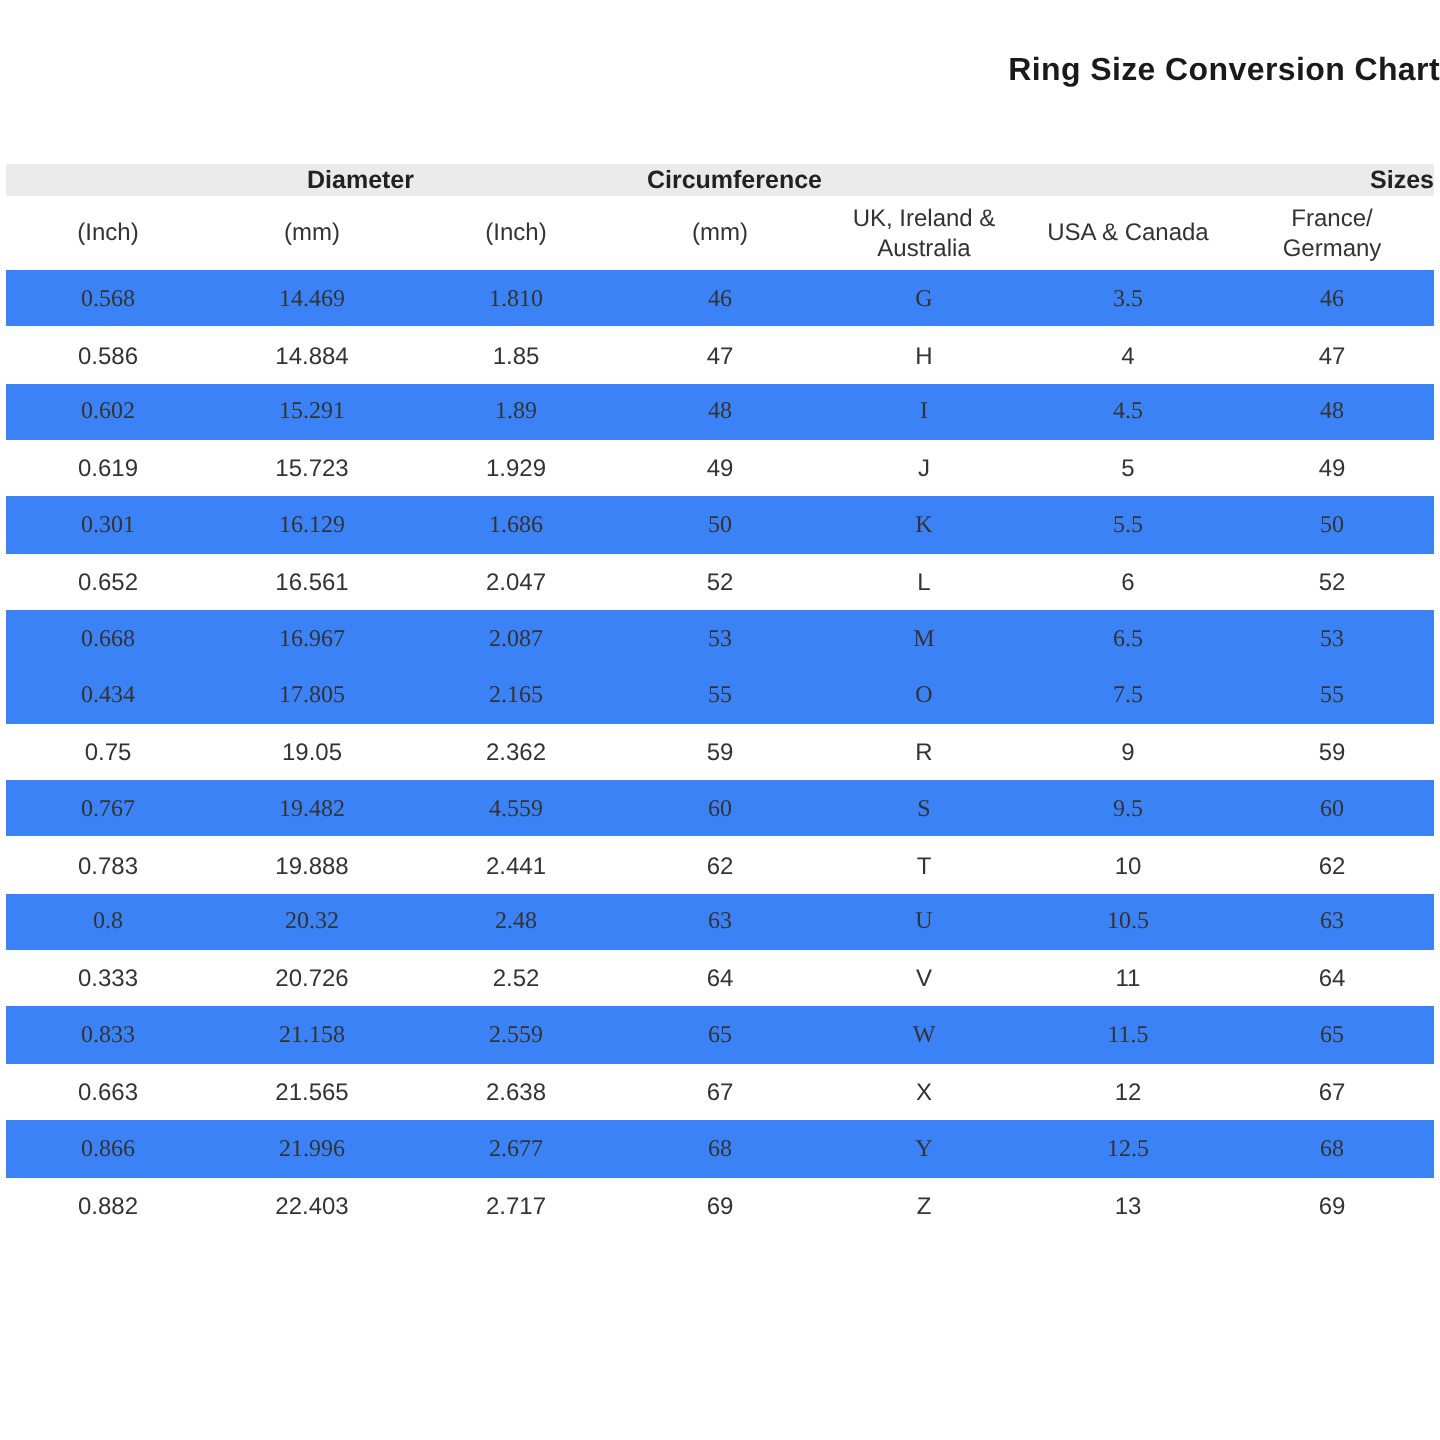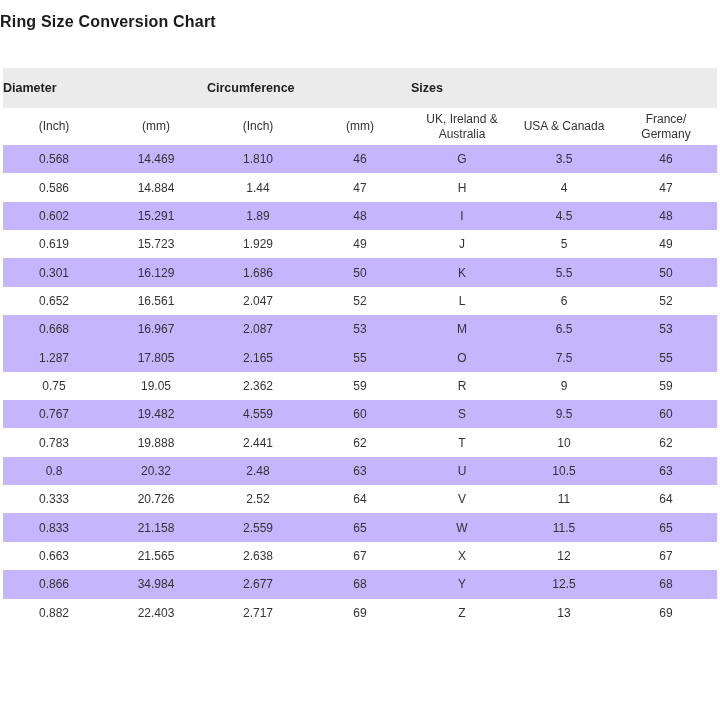--- a/index.html
+++ b/index.html
@@ -10,44 +10,44 @@
     height: 720px;
     overflow: hidden;
     font-family: "Liberation Sans", sans-serif;
   }
   .page {
     width: 720px;
     height: 720px;
     background: #ffffff;
   }
   .title {
-    padding-top: 13px;
+    padding-top: 27px;
     height: 19px;
-    text-align: left;
+    text-align: right;
     font-size: 16px;
     font-weight: bold;
     color: #1a1a1a;
     letter-spacing: 0.2px;
   }
   table.ring-table {
     width: 714px;
     margin: 36px 3px 0 3px;
     border-collapse: collapse;
     table-layout: fixed;
     font-size: 12px;
     color: #333333;
   }
   table.ring-table col { width: 14.2857%; }
   thead tr.group-row th {
     background: #ebebeb;
-    height: 40px;
+    height: 16px;
     font-size: 12.5px;
     font-weight: bold;
     color: #222222;
-    text-align: left;
+    text-align: right;
     vertical-align: middle;
     padding: 0;
   }
   thead tr.sub-row th {
     background: #ffffff;
     height: 37px;
     font-size: 12px;
     font-weight: normal;
     color: #333333;
     text-align: center;
@@ -56,21 +56,21 @@
     padding: 0 6px;
   }
   tbody td {
     height: 28.35px;
     text-align: center;
     vertical-align: middle;
     padding: 0 4px;
     font-size: 12px;
     color: #333333;
   }
-  tbody tr.row-gray { background: #c4b5fd; }
+  tbody tr.row-gray { background: #3b82f6; font-family: Liberation Serif, serif; }
   tbody tr.row-white { background: #ffffff; }
 </style>
 </head>
 <body>
 
 <div class="page">
 
   <div class="title">Ring Size Conversion Chart</div>
 
   <table class="ring-table">
@@ -105,21 +105,21 @@
           <td>14.469</td>
           <td>1.810</td>
           <td>46</td>
           <td>G</td>
           <td>3.5</td>
           <td>46</td>
         </tr>
         <tr class="row-white">
           <td>0.586</td>
           <td>14.884</td>
-          <td>1.44</td>
+          <td>1.85</td>
           <td>47</td>
           <td>H</td>
           <td>4</td>
           <td>47</td>
         </tr>
         <tr class="row-gray">
           <td>0.602</td>
           <td>15.291</td>
           <td>1.89</td>
           <td>48</td>
@@ -157,21 +157,21 @@
         <tr class="row-gray">
           <td>0.668</td>
           <td>16.967</td>
           <td>2.087</td>
           <td>53</td>
           <td>M</td>
           <td>6.5</td>
           <td>53</td>
         </tr>
         <tr class="row-gray">
-          <td>1.287</td>
+          <td>0.434</td>
           <td>17.805</td>
           <td>2.165</td>
           <td>55</td>
           <td>O</td>
           <td>7.5</td>
           <td>55</td>
         </tr>
         <tr class="row-white">
           <td>0.75</td>
           <td>19.05</td>
@@ -230,21 +230,21 @@
           <td>0.663</td>
           <td>21.565</td>
           <td>2.638</td>
           <td>67</td>
           <td>X</td>
           <td>12</td>
           <td>67</td>
         </tr>
         <tr class="row-gray">
           <td>0.866</td>
-          <td>34.984</td>
+          <td>21.996</td>
           <td>2.677</td>
           <td>68</td>
           <td>Y</td>
           <td>12.5</td>
           <td>68</td>
         </tr>
         <tr class="row-white">
           <td>0.882</td>
           <td>22.403</td>
           <td>2.717</td>

